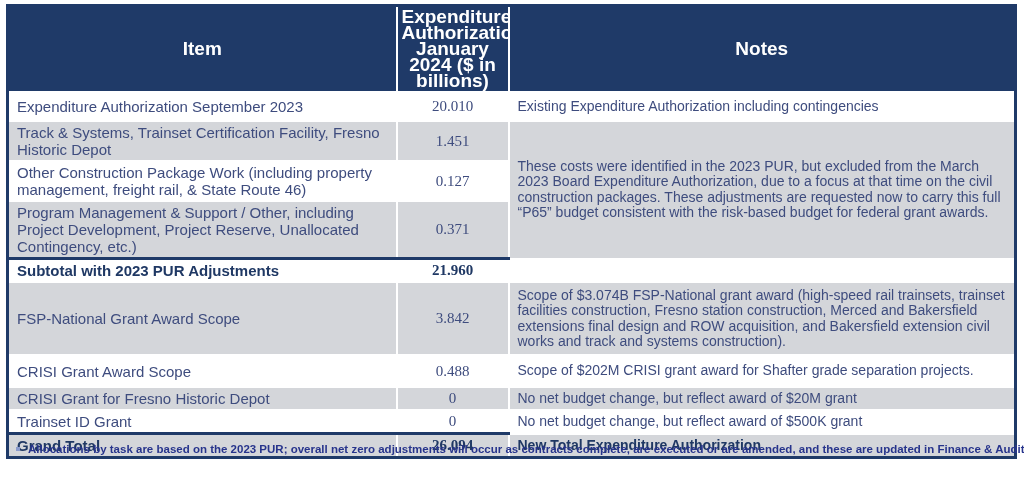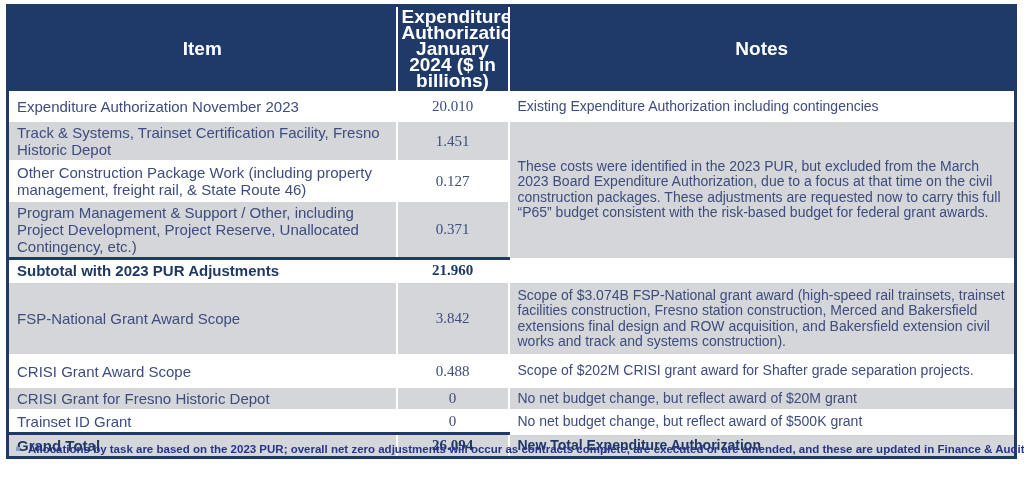--- a/index.html
+++ b/index.html
@@ -72,21 +72,21 @@
     </colgroup>
     <thead>
       <tr>
         <th>Item</th>
         <th>Expenditure Authorization January 2024 ($ in billions)</th>
         <th>Notes</th>
       </tr>
     </thead>
     <tbody id="table-body">
         <tr style="height: 29px;">
-          <td class="item white">Expenditure Authorization November 2023</td>
+          <td class="item white">Expenditure Authorization September 2023</td>
           <td class="val white">20.010</td>
           <td class="note white">Existing Expenditure Authorization including contingencies</td>
         </tr>
         <tr style="height: 38px;">
           <td class="item gray">Track &amp; Systems, Trainset Certification Facility, Fresno Historic Depot</td>
           <td class="val gray">1.451</td>
           <td class="note gray" rowspan="3">These costs were identified in the 2023 PUR, but excluded from the March 2023 Board Expenditure Authorization, due to a focus at that time on the civil construction packages.  These adjustments are requested now to carry this full “P65” budget consistent with the risk-based budget for federal grant awards.</td>
         </tr>
         <tr style="height: 40px;">
           <td class="item white">Other Construction Package Work (including property management, freight rail, &amp; State Route 46)</td>

